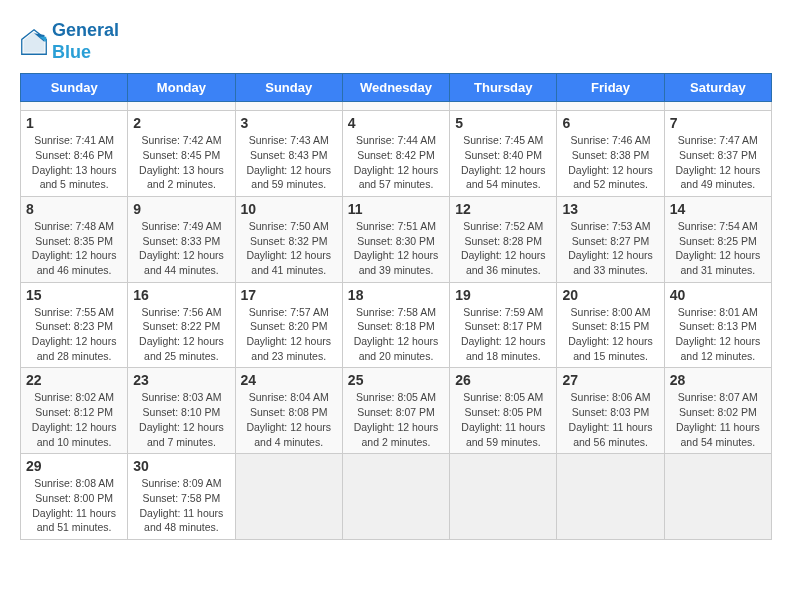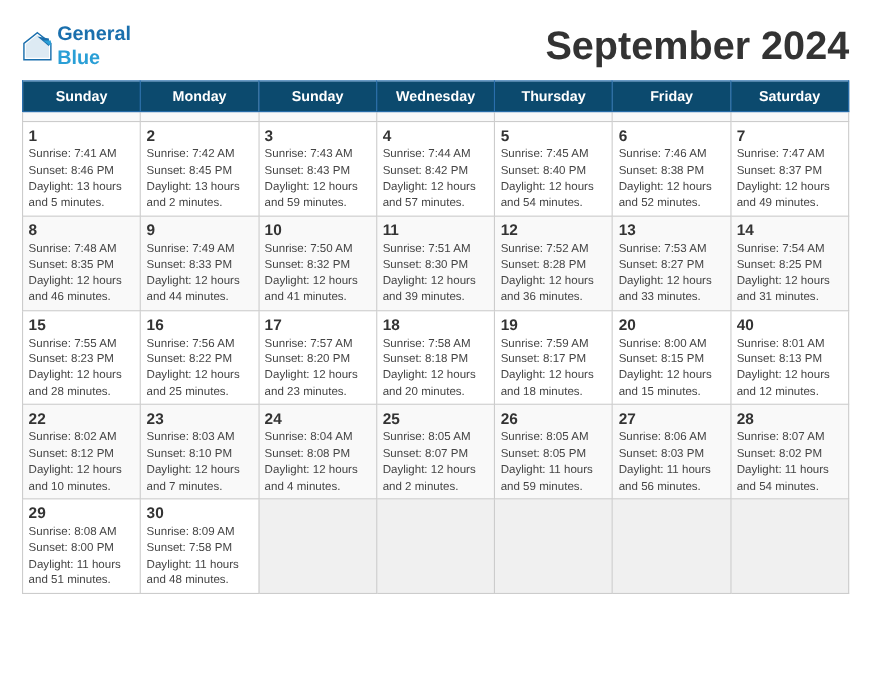--- a/index.html
+++ b/index.html
@@ -45,21 +45,21 @@
     .location-title {
       font-size: 15px;
       color: #555;
     }
     table {
       width: 100%;
       border-collapse: collapse;
       font-size: 11px;
     }
     thead tr th {
-      background-color: #0c4a6e;
+      background-color: #3b82f6;
       color: #fff;
       text-align: center;
       padding: 6px 4px;
       font-size: 13px;
       font-weight: bold;
       border: 1px solid #2a6fad;
     }
     tbody tr td {
       border: 1px solid #ccc;
       vertical-align: top;
@@ -75,20 +75,21 @@
       font-size: 14px;
       font-weight: bold;
       color: #333;
       display: block;
       margin-bottom: 2px;
     }
     .day-info {
       color: #444;
       font-size: 10.5px;
       line-height: 1.4;
+      text-align: center;
     }
     td.empty {
       background: #f0f0f0;
     }
   </style>
 </head>
 <body>
 
 <div class="header-container">
   <div class="logo">
@@ -97,21 +98,20 @@
       <polygon points="16,2 30,13 30,30 2,30 2,13" fill="none" stroke="#1a6fad" stroke-width="1.5"></polygon>
       <path d="M16 6 L28 16 L28 8 Z" fill="#1a6fad"></path>
       <path d="M22 10 L30 16 L30 10 Z" fill="#2a9fd6"></path>
     </svg>
     <div class="logo-text">
       <div><span>General</span></div>
       <div><span style="color:#2a9fd6">Blue</span></div>
     </div>
   </div>
   <div class="title-block">
-    <div class="month-title">September 2024</div>
   </div>
 </div>
 
 <table>
   <thead>
     <tr>
     <th>Sunday</th>
         <th>Monday</th>
         <th>Sunday</th>
         <th>Wednesday</th>

